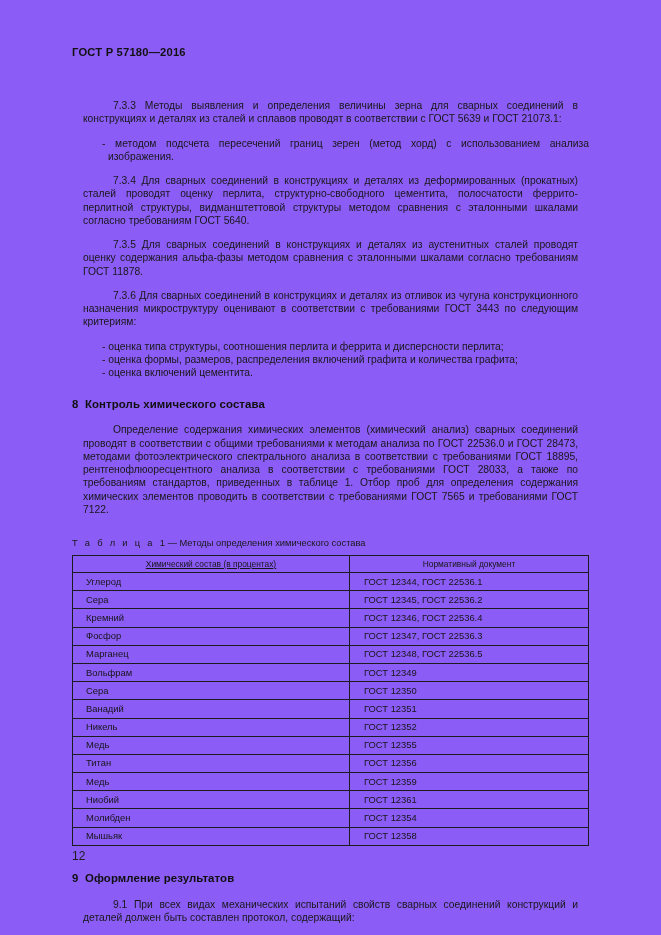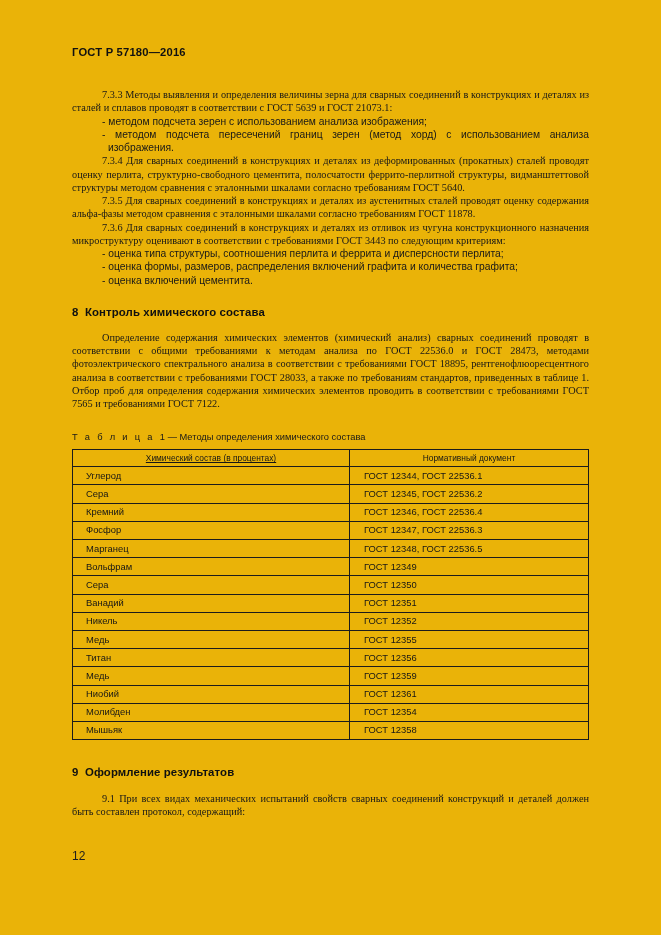--- a/index.html
+++ b/index.html
@@ -13,47 +13,46 @@
     font-family: "Liberation Sans", sans-serif;
     color: #1a1a1a;
     position: relative;
     overflow: hidden;
   }
   .page {
     position: absolute;
     left: 0; top: 0;
     width: 661px;
     height: 935px;
-    background: #eab308;
+    background: #8b5cf6;
   }
   .header {
     position: absolute;
     left: 72px;
     top: 46px;
     font-size: 11.2px;
     font-weight: bold;
     letter-spacing: 0.2px;
     color: #111;
     white-space: nowrap;
   }
   .content {
     position: absolute;
     left: 72px;
     top: 88px;
     width: 517px;
   }
   p.para {
-    margin: 0;
+    margin: 11px;
     font-size: 10.3px;
     line-height: 13.25px;
     text-align: justify;
     text-indent: 30px;
     color: #181818;
     hyphens: none;
-    font-family: Liberation Serif, serif;
   }
   ul.dashlist {
     margin: 0;
     padding: 0;
     list-style: none;
   }
   ul.dashlist li {
     margin: 0;
     font-size: 10.3px;
     line-height: 13.25px;
@@ -123,21 +122,20 @@
 
 <div class="page">
 
   <div class="header">ГОСТ Р 57180—2016</div>
 
   <div class="content">
 
     <p class="para">7.3.3  Методы выявления и определения величины зерна для сварных соединений в конструкциях и деталях из сталей и сплавов проводят в соответствии с ГОСТ 5639 и ГОСТ 21073.1:</p>
 
     <ul class="dashlist">
-      <li><span class="dash-gap"></span>- <span>методом подсчета зерен с использованием анализа изображения;</span></li>
       <li><span class="dash-gap"></span>- <span>методом подсчета пересечений границ зерен (метод хорд) с использованием анализа изображения.</span></li>
     </ul>
 
     <p class="para">7.3.4  Для сварных соединений в конструкциях и деталях из деформированных (прокатных) сталей проводят оценку перлита, структурно-свободного цементита, полосчатости феррито-перлитной структуры, видманштеттовой структуры методом сравнения с эталонными шкалами согласно требованиям ГОСТ 5640.</p>
     <p class="para">7.3.5 Для сварных соединений в конструкциях и деталях из аустенитных сталей проводят оценку содержания альфа-фазы методом сравнения с эталонными шкалами согласно требованиям ГОСТ 11878.</p>
     <p class="para">7.3.6 Для сварных соединений в конструкциях и деталях из отливок из чугуна конструкционного назначения микроструктуру оценивают в соответствии с требованиями ГОСТ 3443 по следующим критериям:</p>
 
     <ul class="dashlist">
       <li><span class="dash-gap"></span>- <span>оценка типа структуры, соотношения перлита и феррита и дисперсности перлита;</span></li>
       <li><span class="dash-gap"></span>- <span>оценка формы, размеров, распределения включений графита и количества графита;</span></li>

